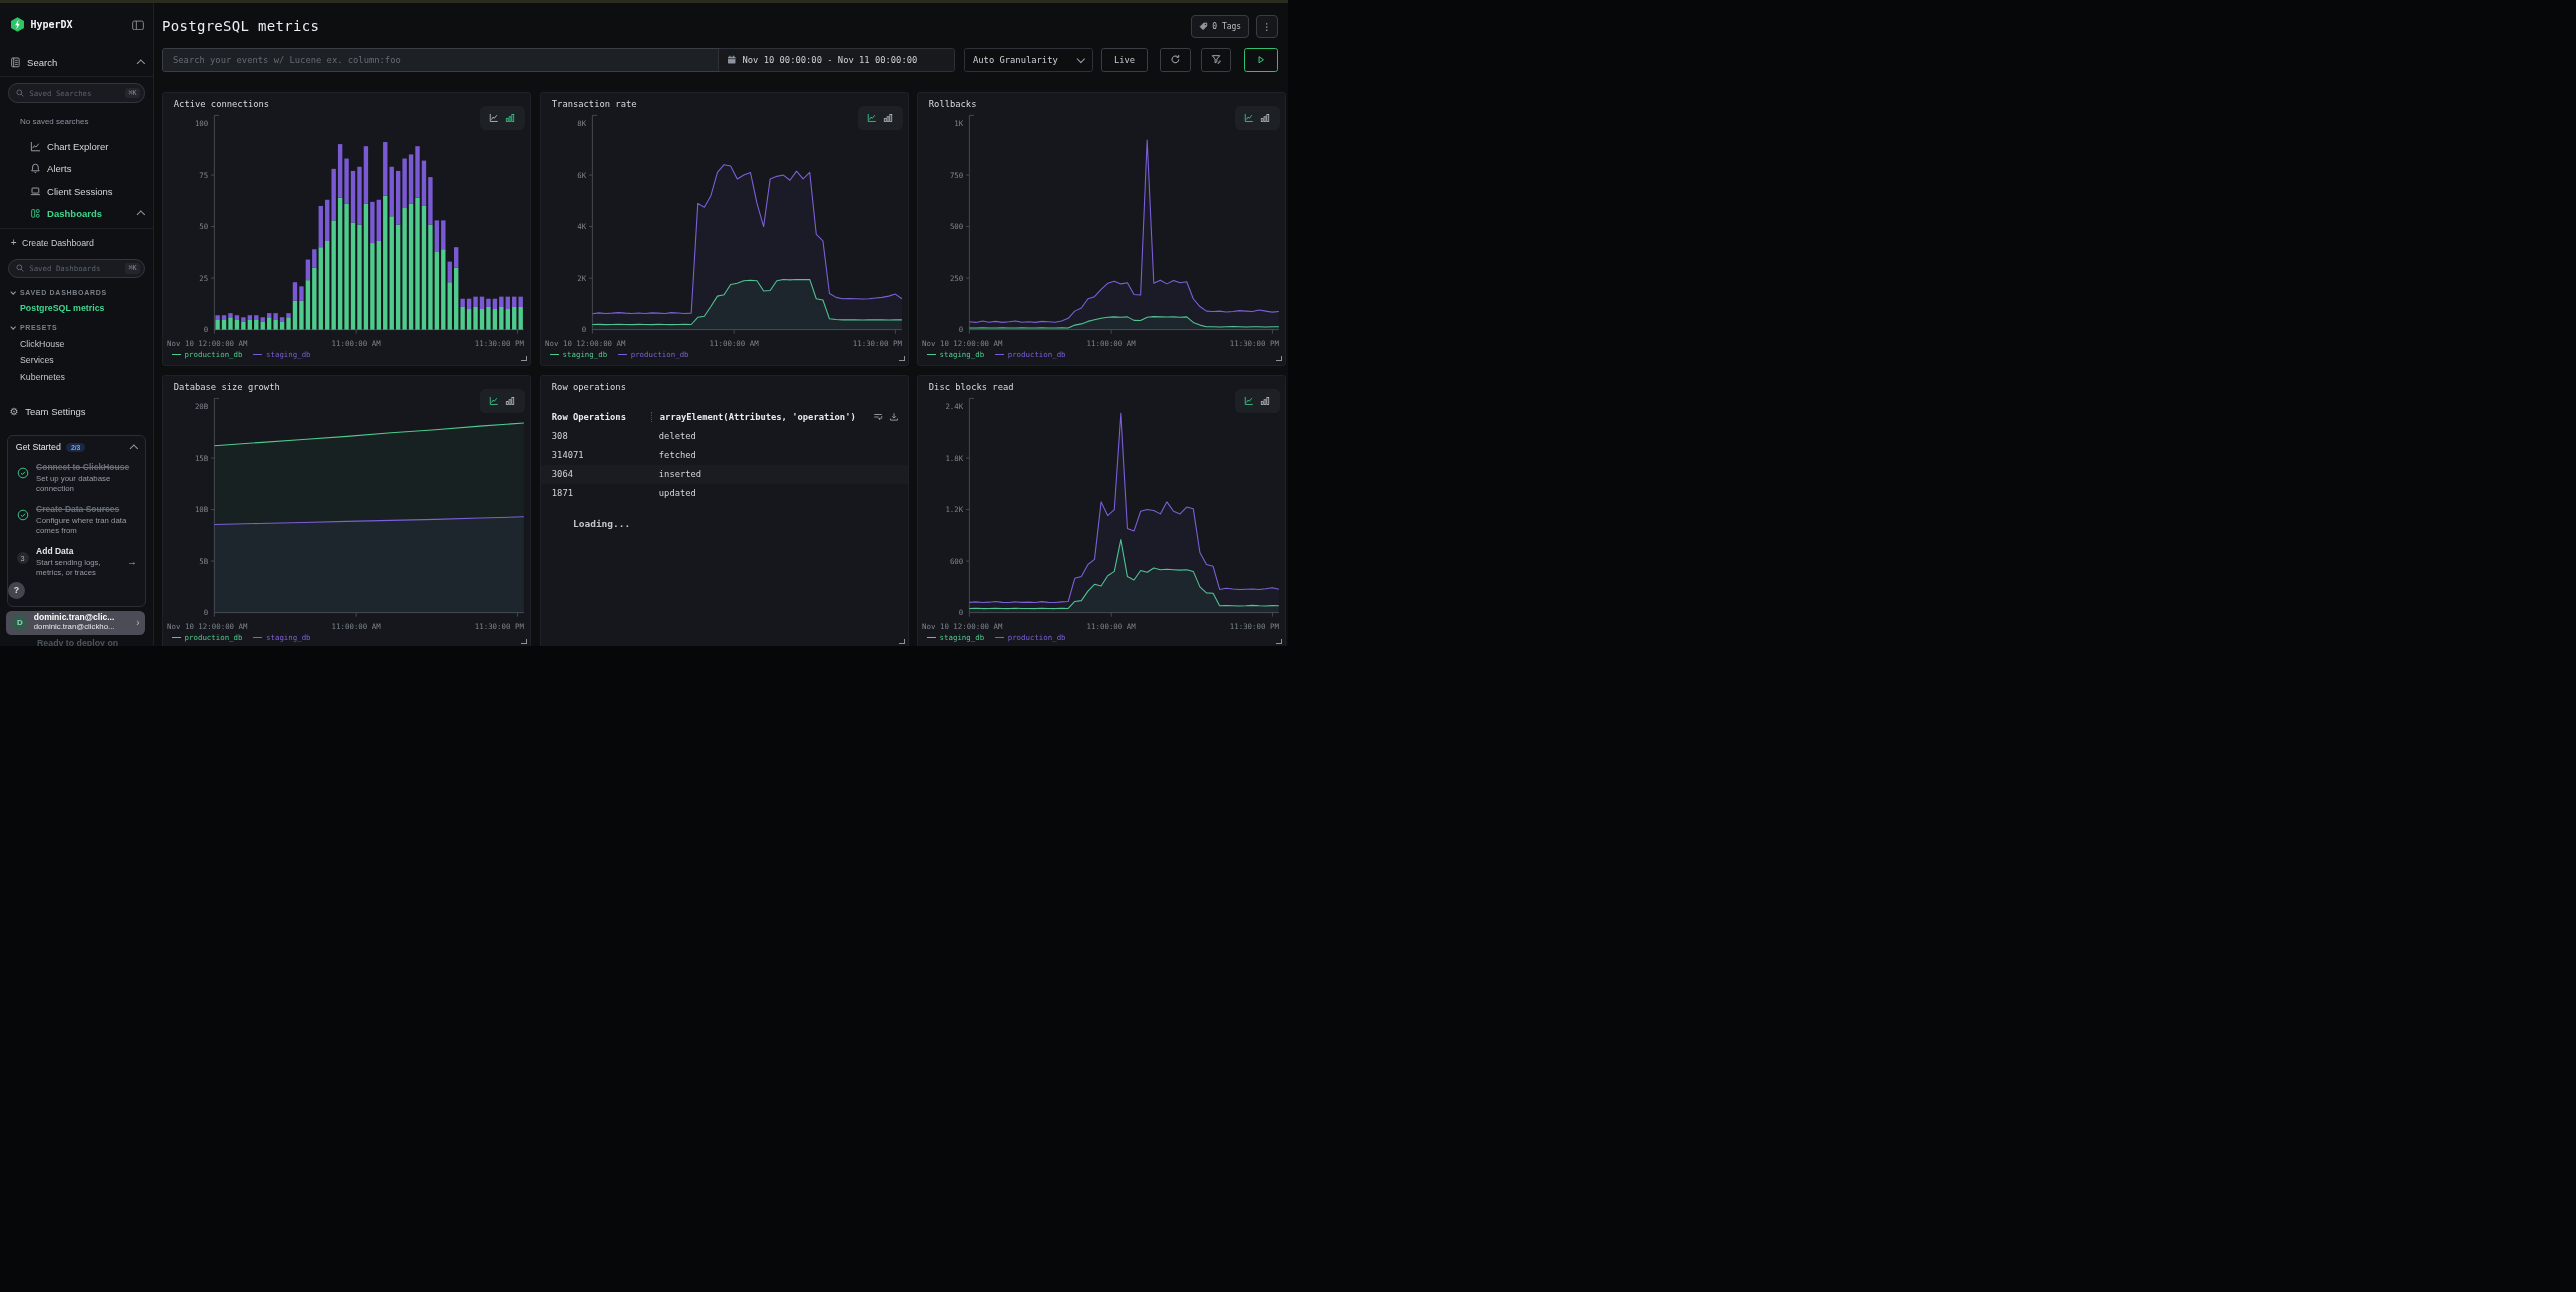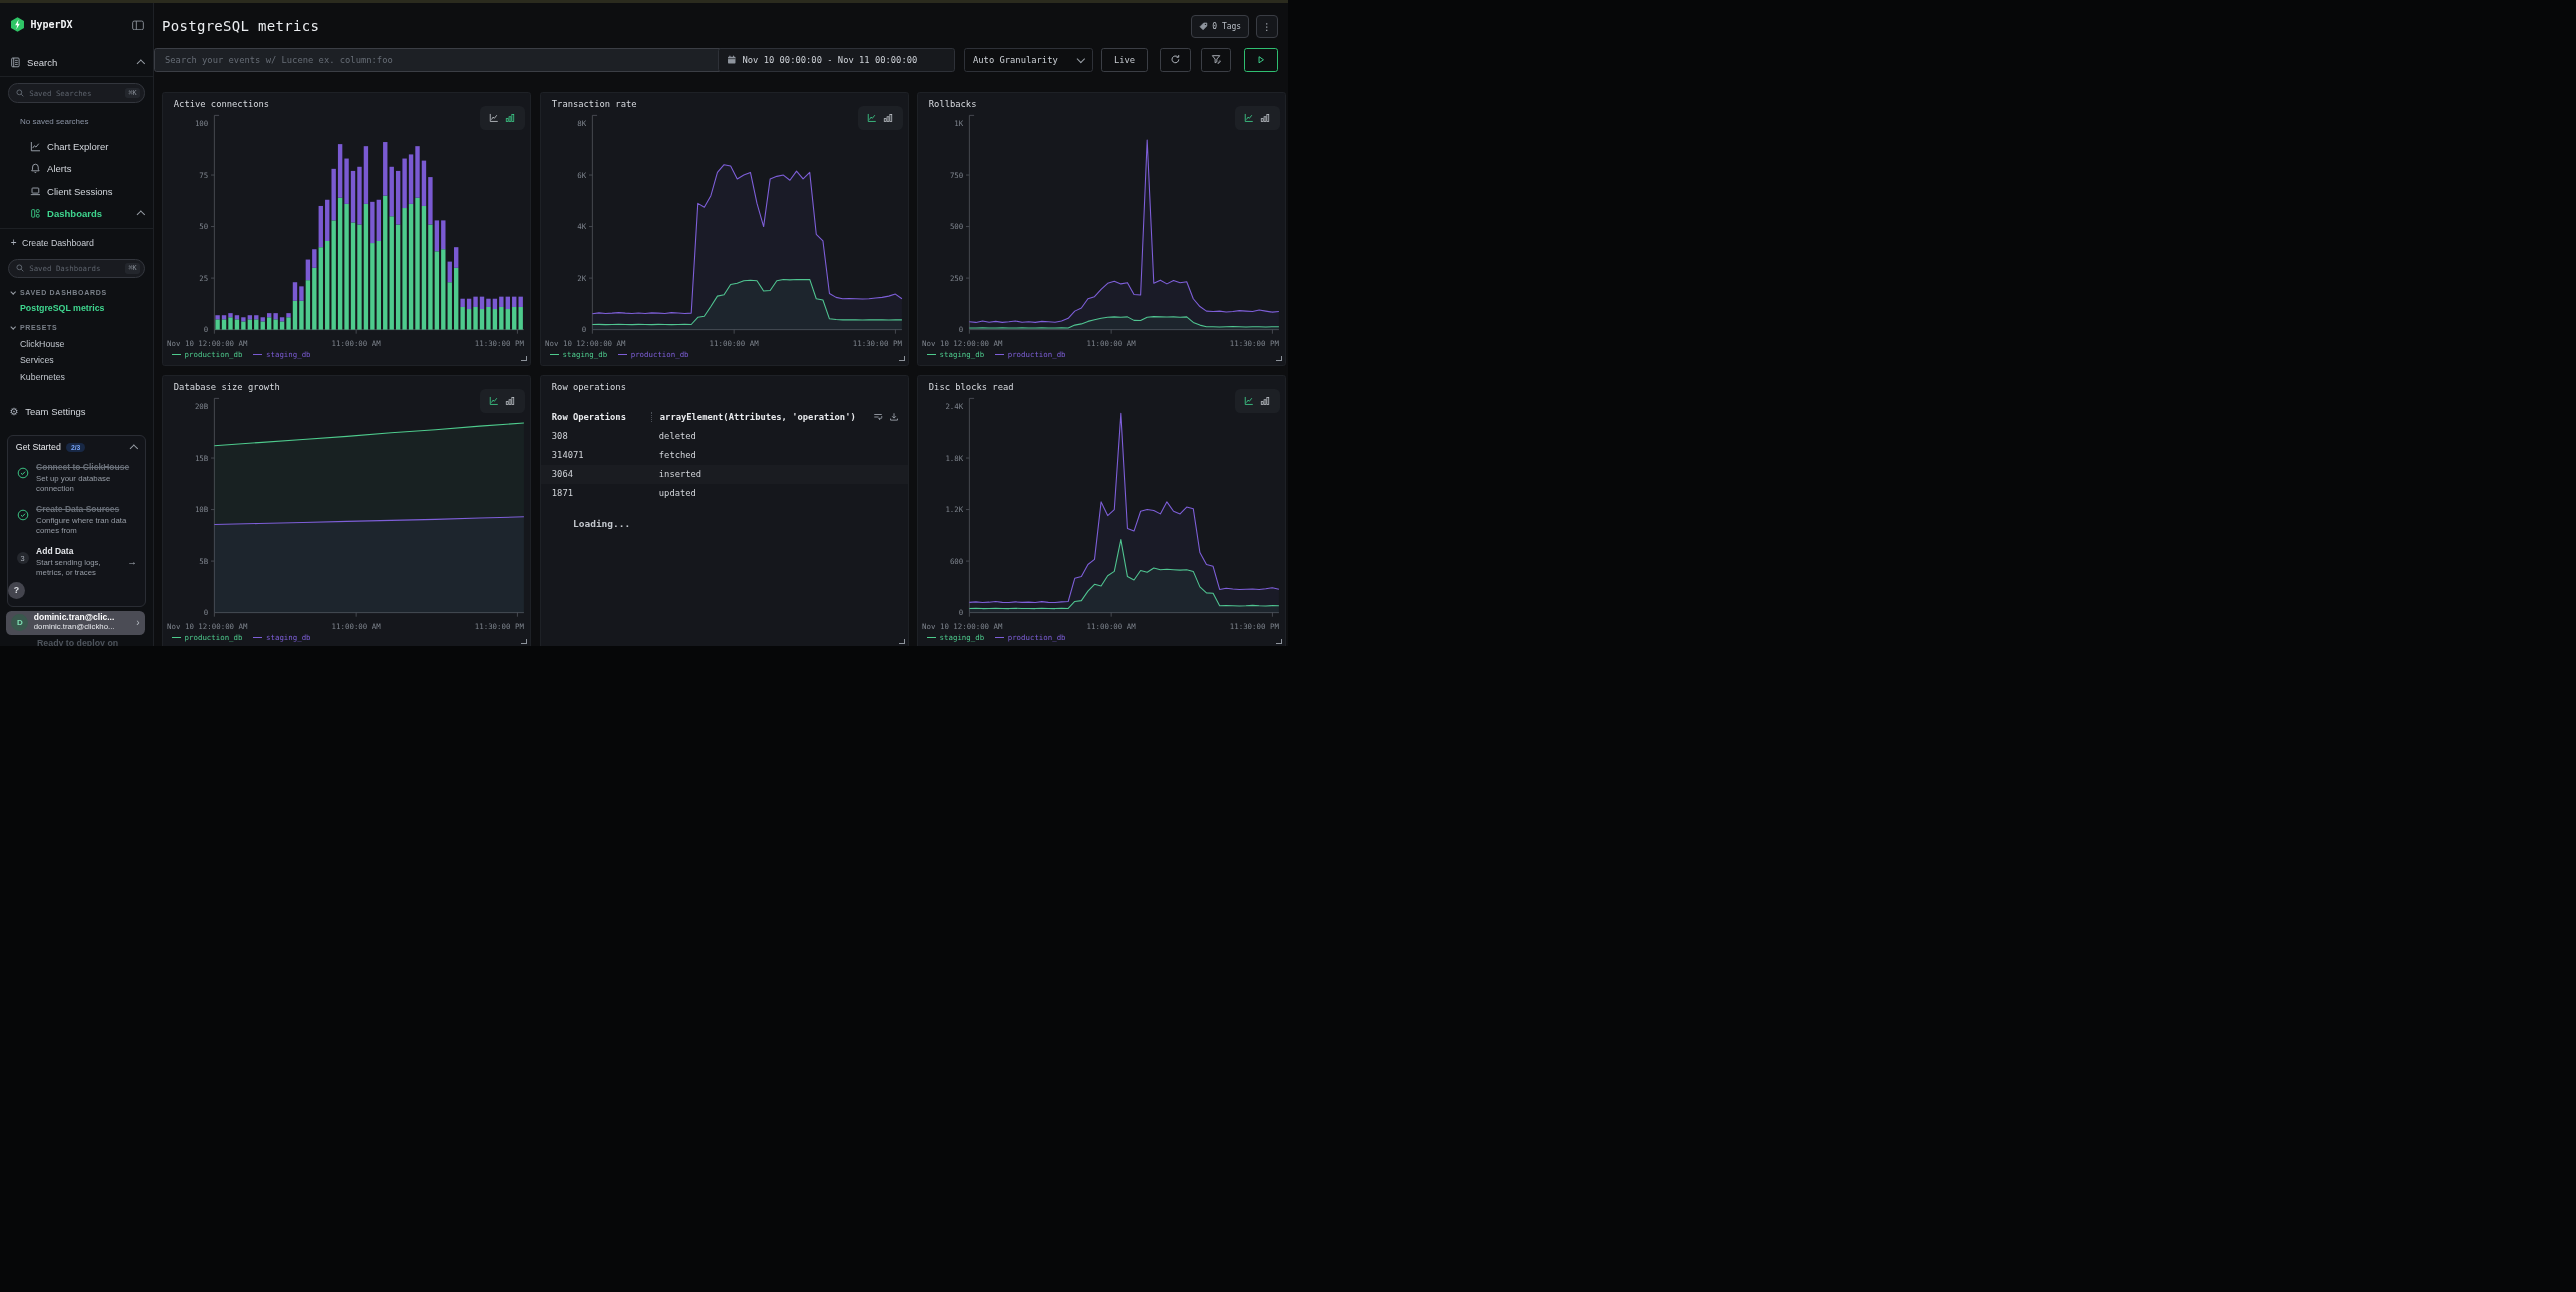--- a/index.html
+++ b/index.html
@@ -57,21 +57,21 @@
   .prof-texts{flex:1;overflow:hidden;line-height:1.15;}
   .prof-name{font-size:8.5px;font-weight:bold;color:#ffffff;white-space:nowrap;}
   .prof-mail{font-size:7.8px;color:#e8eaee;white-space:nowrap;}
   .prof-chev{color:#b6bbc3;font-size:10px;}
 
   
   .main{position:absolute;top:2.7px;left:154px;width:1134px;height:643px;}
   .page-title{position:absolute;left:8px;top:15px;font-size:14px;color:#eceef1;letter-spacing:0.3px;}
   .hbtn{position:absolute;top:12px;height:23px;box-sizing:border-box;border:0.7px solid #3a3d44;border-radius:4px;background:#15171b;display:flex;align-items:center;justify-content:center;gap:4.7px;color:#b9bec6;font-size:8px;}
   .toolbar-el{position:absolute;top:45px;height:24px;box-sizing:border-box;border-radius:2.7px;display:flex;align-items:center;}
-  .searchbox{left:0;width:650px;background:#1d2025;border:0.7px solid #3b3e45;padding:4px 8px;gap:6.8px;}
+  .searchbox{left:8px;width:650px;background:#1d2025;border:0.7px solid #3b3e45;padding:4px 8px;gap:6.8px;}
   .searchbox input{flex:1;background:transparent;border:none;outline:none;color:#cfd3d9;font-family:"DejaVu Sans Mono",monospace;font-size:8.8px;}
   .searchbox input::placeholder{color:#666c75;}
   .langsw{display:flex;align-items:center;gap:5.4px;font-family:"DejaVu Sans Mono",monospace;font-size:8px;}
   .langsw .sql{color:#d6d9de;}
   .langsw .sep{color:#4a4f57;}
   .langsw .lucene{color:#3fd68f;}
   .datebox{left:564px;width:237px;background:#17191d;border:0.7px solid #2e3138;padding:4px 8px;gap:6px;color:#ced2d8;font-family:"DejaVu Sans Mono",monospace;font-size:8.8px;}
   .granbox{left:810px;width:129px;border:0.7px solid #2e3138;padding:0 8px;justify-content:space-between;color:#ced2d8;font-family:"DejaVu Sans Mono",monospace;font-size:8.8px;}
   .livebtn{left:947px;width:47px;border:0.7px solid #3b3e45;justify-content:center;color:#c6cad0;font-family:"DejaVu Sans Mono",monospace;font-size:8.8px;}
   .sqbtn{border:0.7px solid #3b3e45;justify-content:center;color:#b9bec6;}

